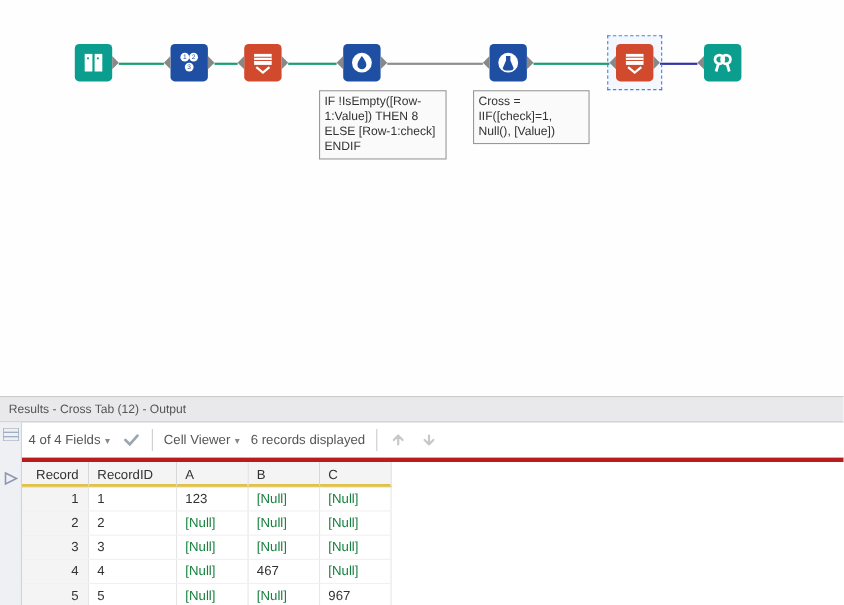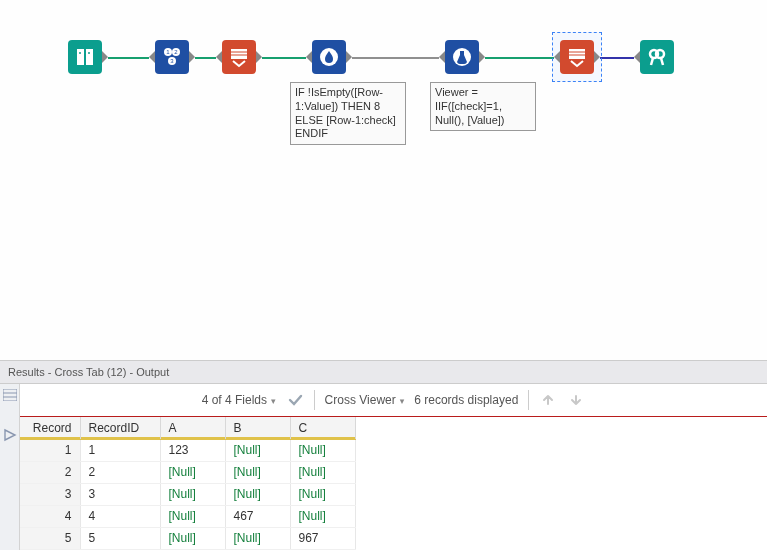--- a/index.html
+++ b/index.html
@@ -62,24 +62,23 @@
     border-bottom: 1px solid #ccc;
     padding: 5px 8px;
     color: #555;
     font-size: 11px;
   }
   .toolbar-row {
     display:flex;
     align-items:center;
     gap: 10px;
     padding: 6px 6px;
-    border-bottom: 1px solid #b91c1c;
+    border-bottom: 4px solid #b91c1c;
     font-size: 12px;
     color: #555;
-    justify-content: center;
   }
   .toolbar-row .sep {
     width:1px; height:20px; background:#ccc;
   }
   .iconbtn {
     width:18px; height:18px; display:flex;align-items:center;justify-content:center;color:#7a8aa0;
   }
   .grid-wrap {
     display:flex;
     align-items:flex-end;
@@ -211,21 +210,21 @@
       <div class="tool" style="left: 640px; top: 40px; background: rgb(11, 158, 142);">
         <svg width="22" height="22">
           <circle cx="8" cy="8" r="4" fill="none" stroke="#fff" stroke-width="2.5"></circle>
           <circle cx="14" cy="8" r="4" fill="none" stroke="#fff" stroke-width="2.5"></circle>
           <line x1="7" y1="12" x2="5" y2="19" stroke="#fff" stroke-width="2.5"></line>
           <line x1="15" y1="12" x2="17" y2="19" stroke="#fff" stroke-width="2.5"></line>
         </svg>
         <div class="tri-left"></div>
       </div>
       <div class="anno" style="left: 290px; top: 82px; width: 116px;">IF !IsEmpty([Row-1:Value]) THEN 8 ELSE [Row-1:check] ENDIF</div>
-      <div class="anno" style="left: 430px; top: 82px; width: 106px;">Viewer = IIF([check]=1, Null(), [Value])</div>
+      <div class="anno" style="left: 430px; top: 82px; width: 106px;">Cross = IIF([check]=1, Null(), [Value])</div>
     </div>
 </div>
 
 <div class="results-header">Results - Cross Tab (12) - Output</div>
 
 <div class="lower">
   <div class="left-gutter">
     <div class="gutter-shape">
       <svg width="14" height="12">
           <rect x="0" y="0" width="14" height="12" fill="none" stroke="#8a97b0"></rect>
@@ -245,21 +244,21 @@
       <span>
         <span>4 of 4 Fields</span><span class="dd-caret">▾</span>
       </span>
       <span class="cell-check iconbtn">
         <svg width="16" height="16">
             <path d="M3 8 L7 12 L14 4" stroke="#9aa6b2" stroke-width="2.4" fill="none" stroke-linecap="round"></path>
           </svg>
       </span>
       <span class="sep"></span>
       <span>
-        <span>Cross Viewer</span><span class="dd-caret">▾</span>
+        <span>Cell Viewer</span><span class="dd-caret">▾</span>
       </span>
       <span>6 records displayed</span>
       <span class="sep"></span>
       <span class="iconbtn arrow-disabled">
         <svg width="14" height="14">
             <path d="M7 11 L7 3 M3 7 L7 3 L11 7" stroke="#c8c8c8" stroke-width="2" fill="none" stroke-linecap="round" stroke-linejoin="round"></path>
           </svg>
       </span>
       <span class="iconbtn arrow-disabled">
         <svg width="14" height="14">

